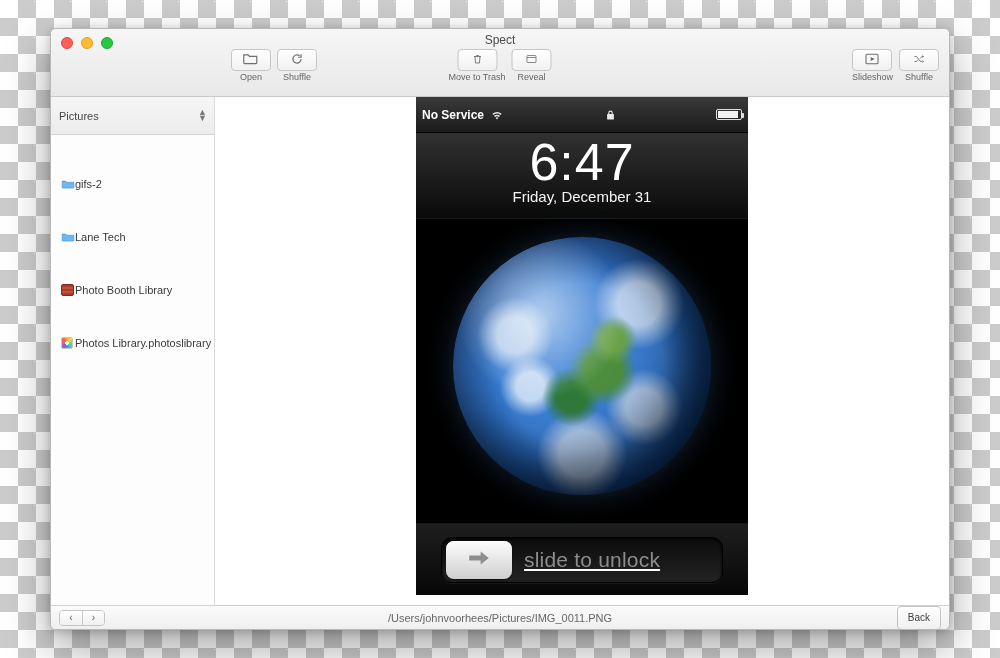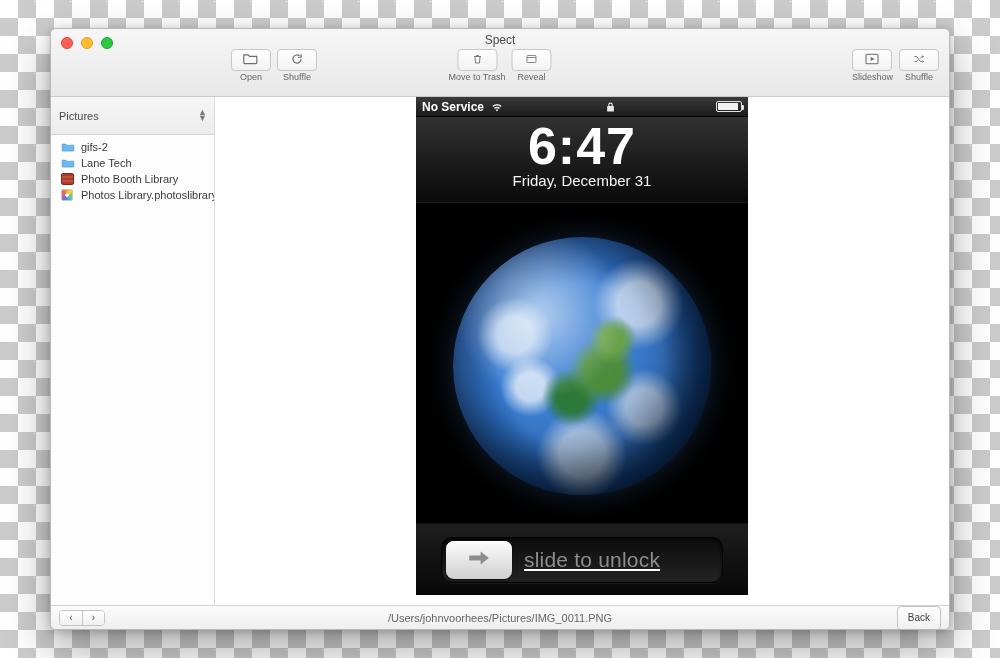--- a/index.html
+++ b/index.html
@@ -59,24 +59,25 @@
     display: flex; flex-direction: column;
   }
   .sb-head {
     height: 38px; background: linear-gradient(#f6f6f6,#ececec);
     border-bottom: 1px solid #d4d4d4;
     font-size: 11px; color: #484848;
     padding: 0 8px; display: flex; align-items: center; justify-content: space-between;
   }
   .sb-list { padding: 4px 0; }
   .sb-row {
-    display: flex; align-items: center; gap: 6px;
+    display: flex; align-items: center; 
     padding: 2px 10px; font-size: 11px; color: #3a3a3a;
     white-space: nowrap; overflow: hidden; text-overflow: ellipsis;
     cursor: default;
+    margin-top: 37px;
   }
   .sb-icon { width: 14px; height: 12px; flex: 0 0 14px; display: inline-flex; }
   .folder-svg { width: 14px; height: 12px; }
   .pb-icon {
     width: 13px; height: 12px; border-radius: 2px;
     background: repeating-linear-gradient(0deg,#a93c2e 0 2px,#c0503a 2px 4px);
     border: 1px solid #7a2a1e;
   }
   .photos-icon {
     width: 12px; height: 12px; border-radius: 2px; border:1px solid #c6c6c6;
@@ -91,42 +92,42 @@
   .phone {
     margin-top: 0px;
     width: 332px; height: 498px;
     background: #000;
     position: relative;
     overflow: hidden;
     color: #fff;
     font-family: "Helvetica Neue", Helvetica, Arial, sans-serif;
   }
   .status {
-    height: 20px;
+    height: 36px;
     background: linear-gradient(#3a3a3a,#1b1b1b);
     display: flex; align-items: center;
     padding: 0 6px;
     font-size: 12px; font-weight: 600;
     gap: 6px;
     border-bottom: 1px solid #000;
   }
   .status .spacer { flex: 1; }
   .wifi-icon, .lock-icon, .batt { display: inline-flex; align-items: center; }
   .wifi-icon svg { width: 14px; height: 11px; }
   .lock-icon svg { width: 9px; height: 12px; }
   .batt { width: 26px; height: 11px; border: 1px solid #e2e2e2; border-radius: 2px; position: relative; }
   .batt::after { content:""; position:absolute; right:-3px; top:3px; width:2px; height:5px; background:#e2e2e2; border-radius:0 1px 1px 0; }
   .batt i { display:block; margin:1px; height:7px; width:20px; background:#f2f2f2; }
   .clock-band {
     height: 86px;
     background: linear-gradient(rgba(90,90,90,.55), rgba(18,18,18,.55));
     text-align: center;
     border-bottom: 1px solid rgba(0,0,0,.5);
   }
-  .clock-time { font-size: 52px; font-weight: 700; letter-spacing: 1px; line-height: 1.05; padding-top: 2px; }
+  .clock-time { font-size: 52px; font-weight: 400; letter-spacing: 1px; line-height: 1.05; padding-top: 2px; }
   .clock-date { font-size: 15px; font-weight: 400; margin-top: -2px; color: #f4f4f4; }
   .earth-wrap { position: absolute; left: 0; right: 0; top: 112px; bottom: 72px; display:flex; align-items:center; justify-content:center; }
   .earth {
     width: 258px; height: 258px; border-radius: 50%;
     background:
       radial-gradient(circle at 34% 30%, rgba(255,255,255,.55) 0 3%, transparent 34%),
       radial-gradient(circle at 62% 40%, #6aa24a 0 5%, transparent 11%),
       radial-gradient(circle at 58% 52%, #4d8f3e 0 9%, transparent 17%),
       radial-gradient(circle at 46% 62%, #2f7a3b 0 7%, transparent 14%),
       radial-gradient(circle at 30% 58%, rgba(255,255,255,.7) 0 6%, transparent 13%),

